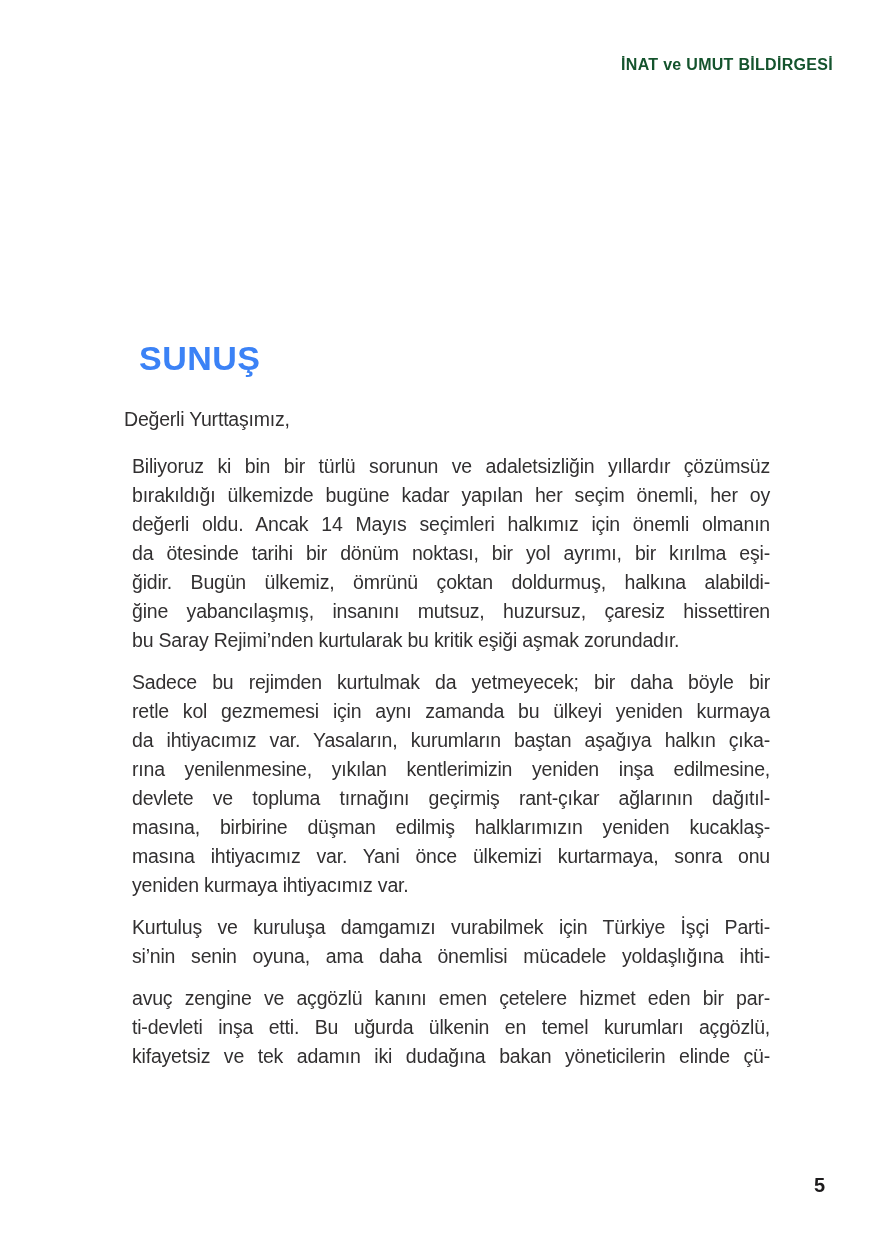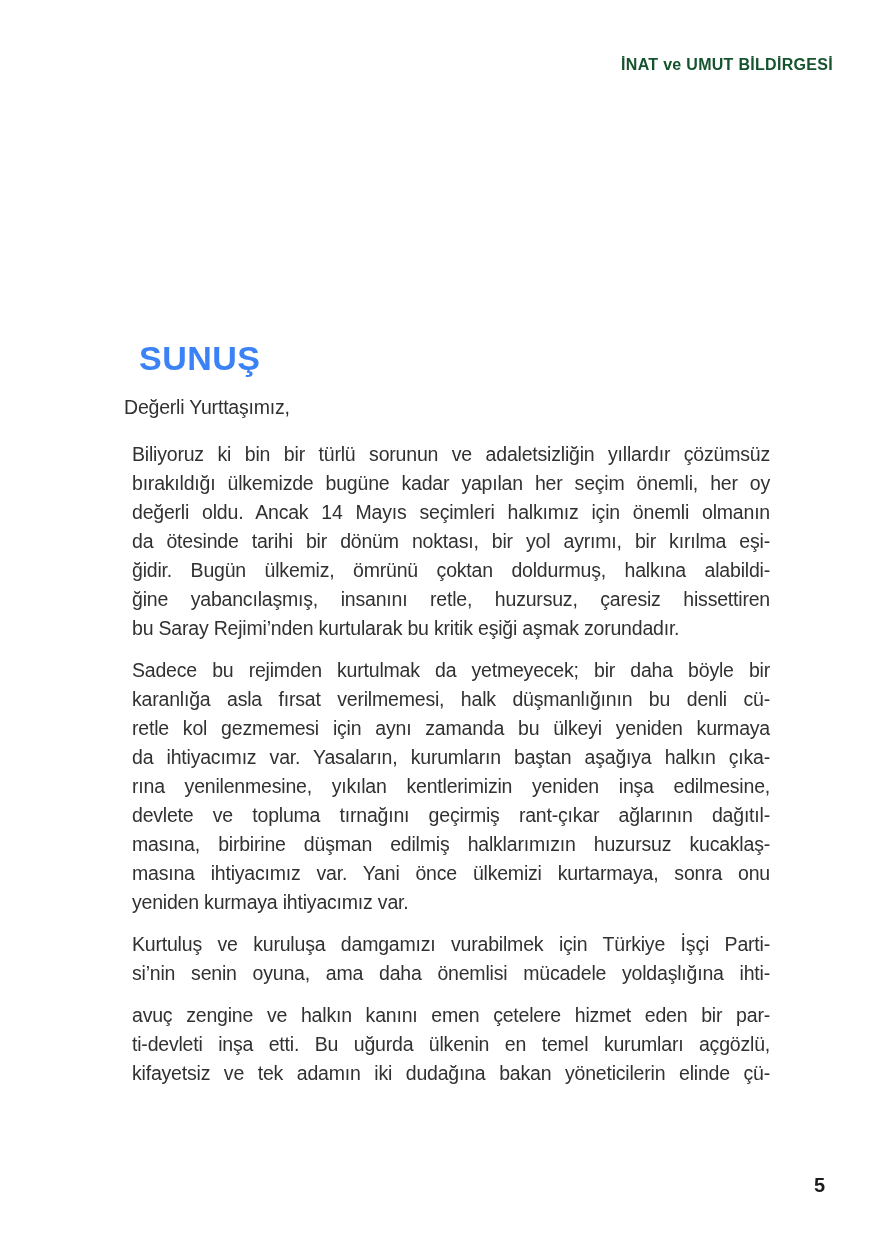--- a/index.html
+++ b/index.html
@@ -39,21 +39,21 @@
     position: absolute;
     left: 124px;
     top: 389px;
     width: 646px;
     font-size: 19.5px;
     line-height: 29px;
     letter-spacing: -0.2px;
     color: #323031;
   }
   .salutation {
-    margin: 4px 0 18px 0;
+    margin: 16px 0 18px 0;
   }
   .paragraph {
     margin: 0 0 13px 8px;
   }
   .text-line {
     display: block;
     height: 29px;
     text-align: justify;
     text-align-last: justify;
     white-space: nowrap;
@@ -81,40 +81,39 @@
 
   <div class="body-text">
     <p class="salutation">Değerli Yurttaşımız,</p>
     <div id="paragraphs">
         <p class="paragraph">
           <span class="text-line">Biliyoruz ki bin bir türlü sorunun ve adaletsizliğin yıllardır çözümsüz</span>
           <span class="text-line">bırakıldığı ülkemizde bugüne kadar yapılan her seçim önemli, her oy</span>
           <span class="text-line">değerli oldu. Ancak 14 Mayıs seçimleri halkımız için önemli olmanın</span>
           <span class="text-line">da ötesinde tarihi bir dönüm noktası, bir yol ayrımı, bir kırılma eşi-</span>
           <span class="text-line">ğidir. Bugün ülkemiz, ömrünü çoktan doldurmuş, halkına alabildi-</span>
-          <span class="text-line">ğine yabancılaşmış, insanını retle, huzursuz, çaresiz hissettiren</span>
+          <span class="text-line">ğine yabancılaşmış, insanını mutsuz, huzursuz, çaresiz hissettiren</span>
           <span class="text-line last-line">bu Saray Rejimi’nden kurtularak bu kritik eşiği aşmak zorundadır.</span>
         </p>
         <p class="paragraph">
           <span class="text-line">Sadece bu rejimden kurtulmak da yetmeyecek; bir daha böyle bir</span>
-          <span class="text-line">karanlığa asla fırsat verilmemesi, halk düşmanlığının bu denli cü-</span>
           <span class="text-line">retle kol gezmemesi için aynı zamanda bu ülkeyi yeniden kurmaya</span>
           <span class="text-line">da ihtiyacımız var. Yasaların, kurumların baştan aşağıya halkın çıka-</span>
           <span class="text-line">rına yenilenmesine, yıkılan kentlerimizin yeniden inşa edilmesine,</span>
           <span class="text-line">devlete ve topluma tırnağını geçirmiş rant-çıkar ağlarının dağıtıl-</span>
-          <span class="text-line">masına, birbirine düşman edilmiş halklarımızın huzursuz kucaklaş-</span>
+          <span class="text-line">masına, birbirine düşman edilmiş halklarımızın yeniden kucaklaş-</span>
           <span class="text-line">masına ihtiyacımız var. Yani önce ülkemizi kurtarmaya, sonra onu</span>
           <span class="text-line last-line">yeniden kurmaya ihtiyacımız var.</span>
         </p>
         <p class="paragraph">
           <span class="text-line">Kurtuluş ve kuruluşa damgamızı vurabilmek için Türkiye İşçi Parti-</span>
           <span class="text-line">si’nin senin oyuna, ama daha önemlisi mücadele yoldaşlığına ihti-</span>
         </p>
         <p class="paragraph">
-          <span class="text-line">avuç zengine ve halkın kanını emen çetelere hizmet eden bir par-</span>
+          <span class="text-line">avuç zengine ve açgözlü kanını emen çetelere hizmet eden bir par-</span>
           <span class="text-line">ti-devleti inşa etti. Bu uğurda ülkenin en temel kurumları açgözlü,</span>
           <span class="text-line">kifayetsiz ve tek adamın iki dudağına bakan yöneticilerin elinde çü-</span>
         </p>
       </div>
   </div>
 
   <div class="page-number">5</div>
 
 </div>
 

